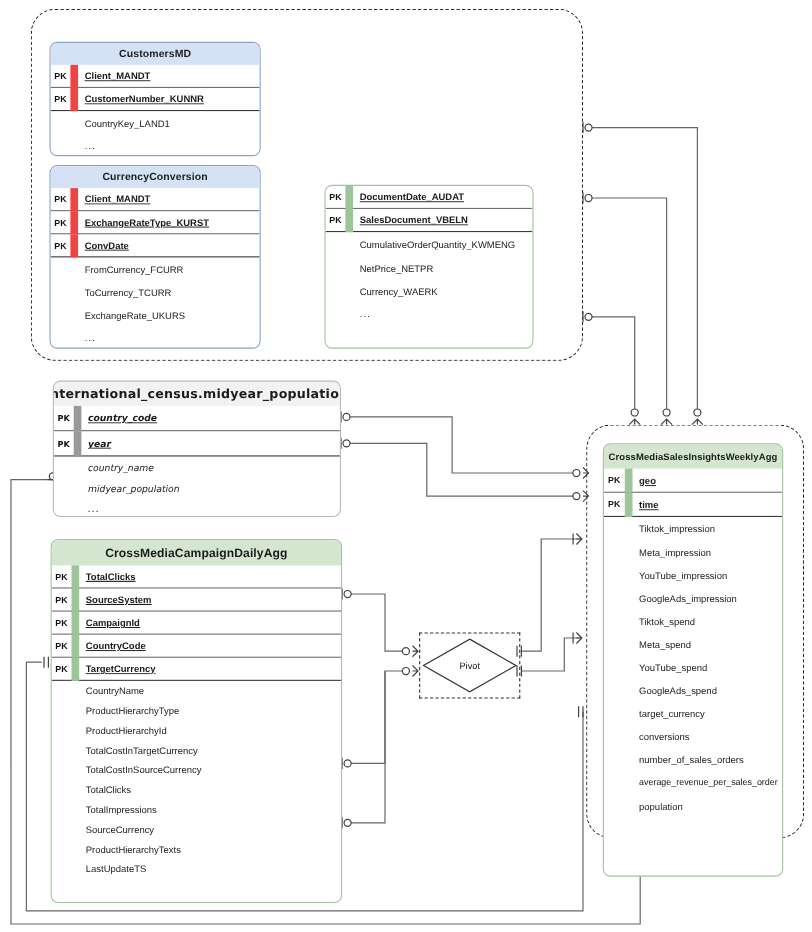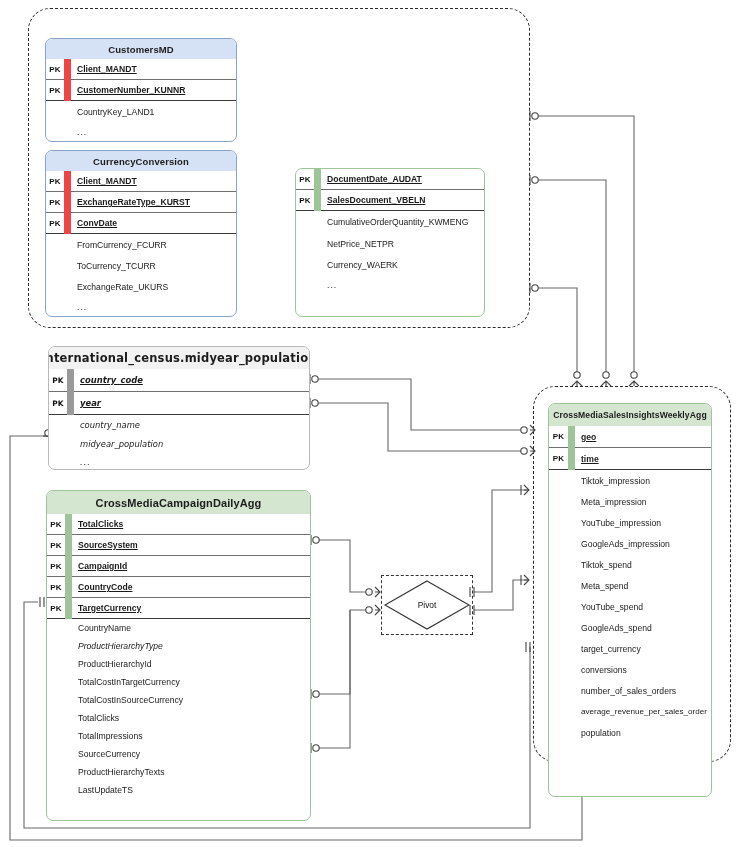--- a/index.html
+++ b/index.html
@@ -351,21 +351,21 @@
         <span class="fname">CountryCode</span>
       </div>
       <div class="row pk thick" style="height:21px;">
         <span class="key" style="width:25px;line-height:21px;">PK</span>
         <span class="fname">TargetCurrency</span>
       </div>
       <div class="row" style="height:18px;">
         <span class="key" style="width:25px;line-height:18px;"></span>
         <span class="fname">CountryName</span>
       </div>
-      <div class="row" style="height:18px;font-style:italic;">
+      <div class="row" style="height:18px;">
         <span class="key" style="width:25px;line-height:18px;"></span>
         <span class="fname">ProductHierarchyType</span>
       </div>
       <div class="row" style="height:18px;">
         <span class="key" style="width:25px;line-height:18px;"></span>
         <span class="fname">ProductHierarchyId</span>
       </div>
       <div class="row" style="height:18px;">
         <span class="key" style="width:25px;line-height:18px;"></span>
         <span class="fname">TotalCostInTargetCurrency</span>

